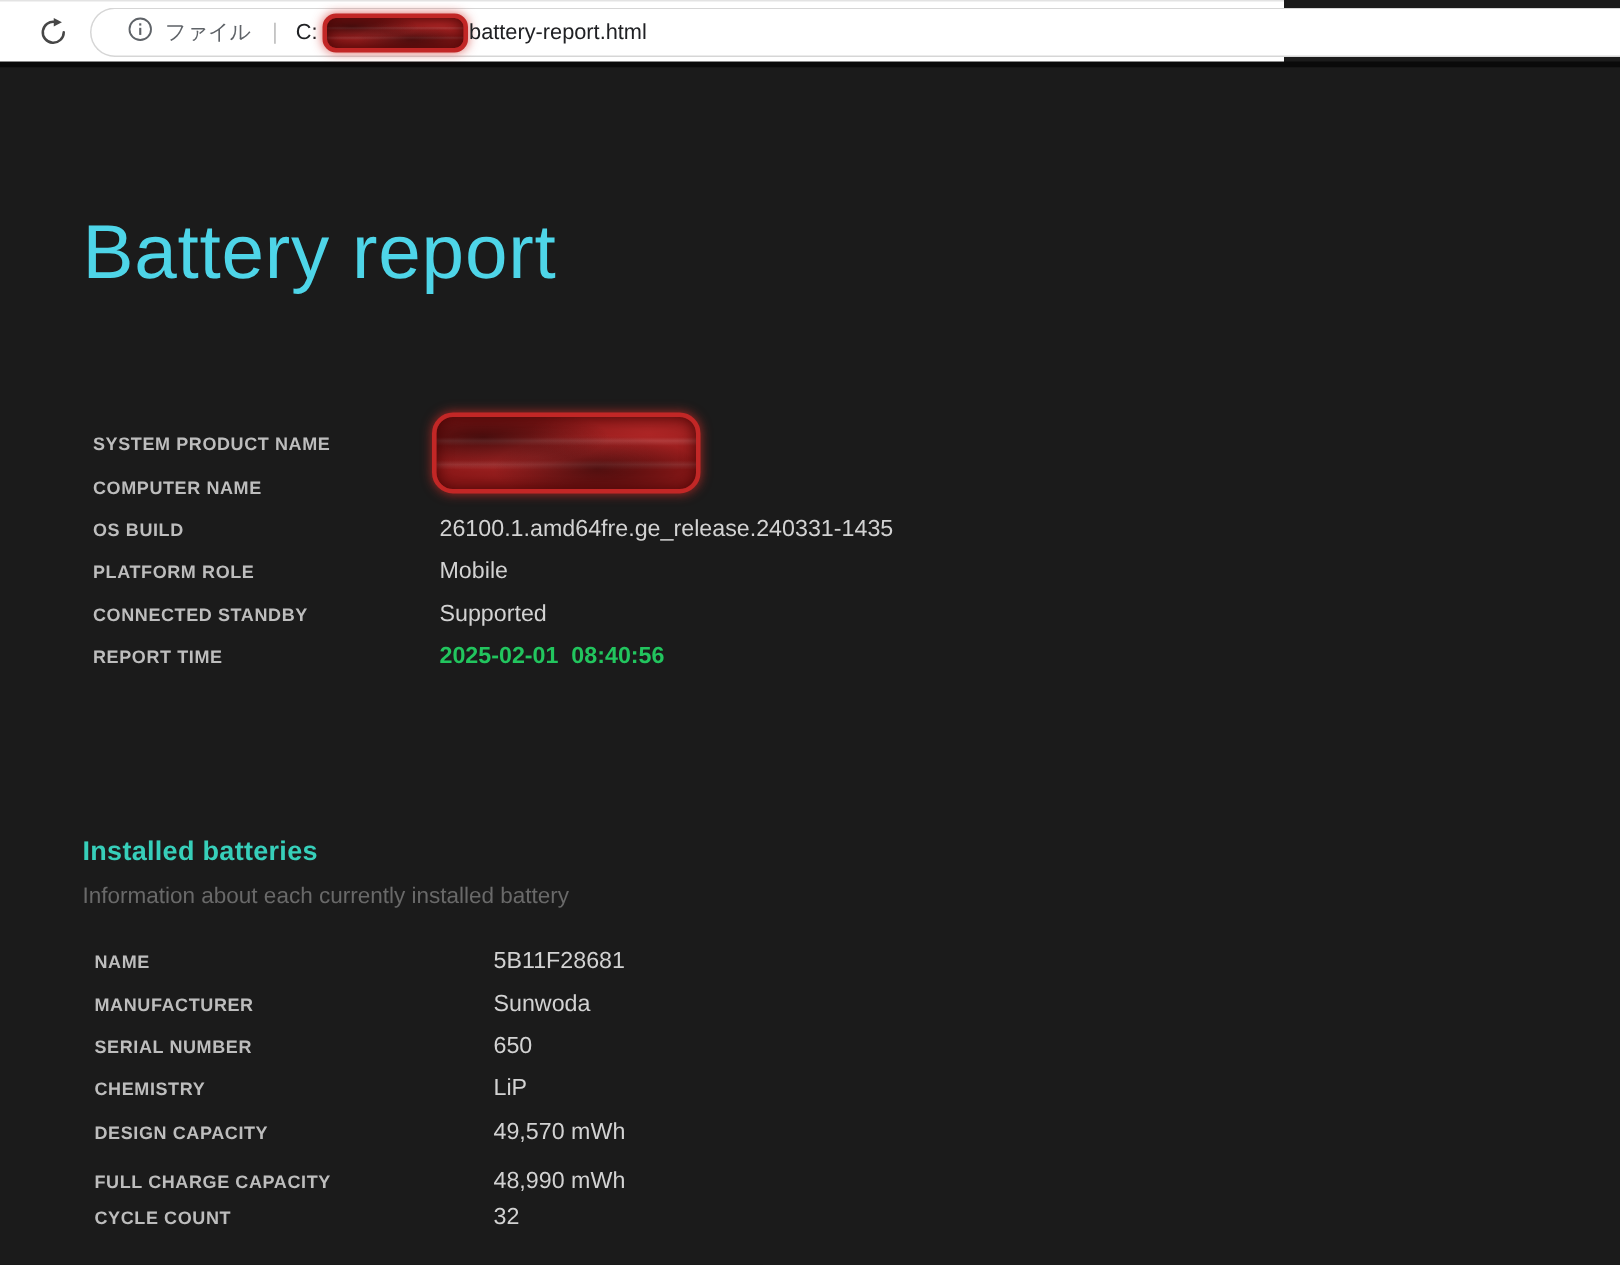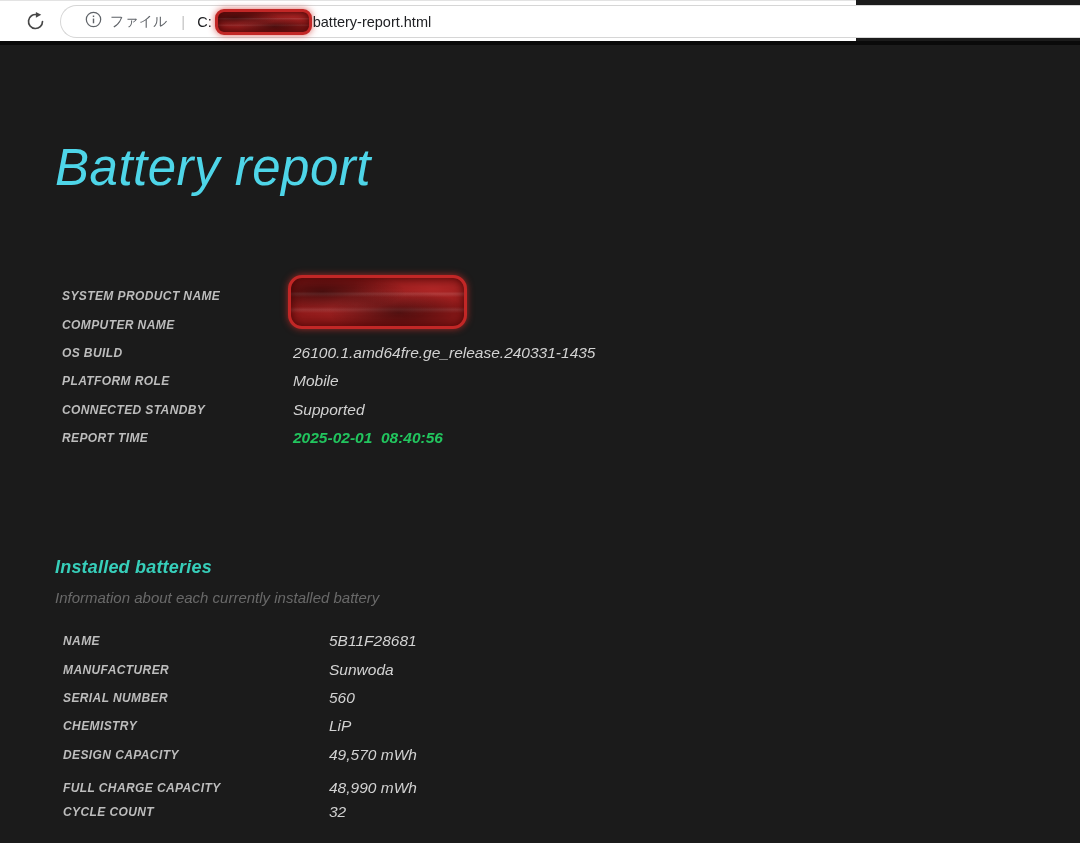--- a/index.html
+++ b/index.html
@@ -32,21 +32,21 @@
       #8c1818;
     border:3px solid #c22726;
     box-shadow:0 0 7px rgba(205,45,40,.75), inset 0 0 10px rgba(55,0,0,.85);
   }
   .redact-url { display:inline-block; width:97px; height:26px; border-radius:9px;
                 margin:-5px 1px -5px 3px; vertical-align:middle; }
   .redact-sys { position:absolute; left:226px; top:-7px; width:179px; height:54px;
                 border-radius:14px; }
 
   
-  .page { position:relative; width:1080px; height:798px; background:#1b1b1b;font-style:italic; }
+  .page { position:relative; width:1080px; height:798px; background:#1b1b1b; }
   h1.report-title { position:absolute; left:55px; top:93px; font-size:51px;
                     font-weight:300; color:#4ed5e8; letter-spacing:.5px; }
   .sysinfo { position:absolute; left:62px; top:237px; }
   .kv { border-collapse:collapse; }
   .kv td { height:28.4px; vertical-align:middle; padding:0; }
   .kv td.label { width:231px; font-size:12px; font-weight:bold; color:#bdbdbd;
                  letter-spacing:.4px; white-space:nowrap; }
   .kv td.value { font-size:15.5px; color:#d2d2d2; white-space:pre-wrap; }
   .kv td.value.bold { font-weight:bold; color:#22c55e; }
 
@@ -136,21 +136,21 @@
       <tr>
         <td class="label">NAME</td>
         <td class="value">5B11F28681</td>
       </tr>
       <tr>
         <td class="label">MANUFACTURER</td>
         <td class="value">Sunwoda</td>
       </tr>
       <tr>
         <td class="label">SERIAL NUMBER</td>
-        <td class="value">560</td>
+        <td class="value">650</td>
       </tr>
       <tr>
         <td class="label">CHEMISTRY</td>
         <td class="value">LiP</td>
       </tr>
       <tr>
         <td class="label">DESIGN CAPACITY</td>
         <td class="value">49,570 mWh</td>
       </tr>
       <tr class="gap">

